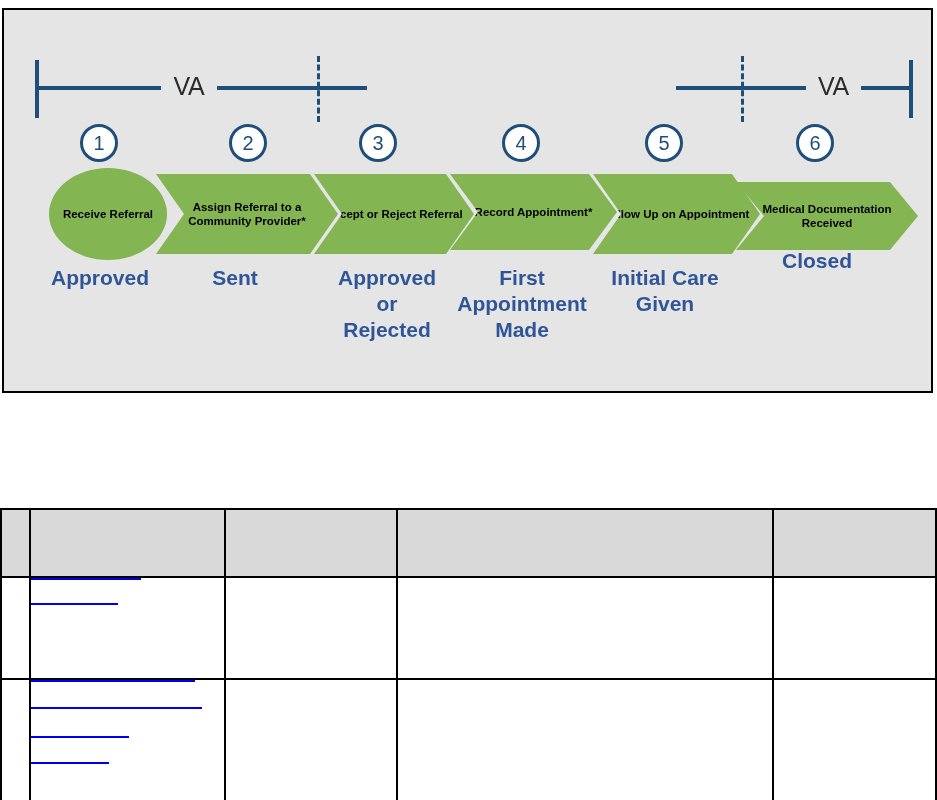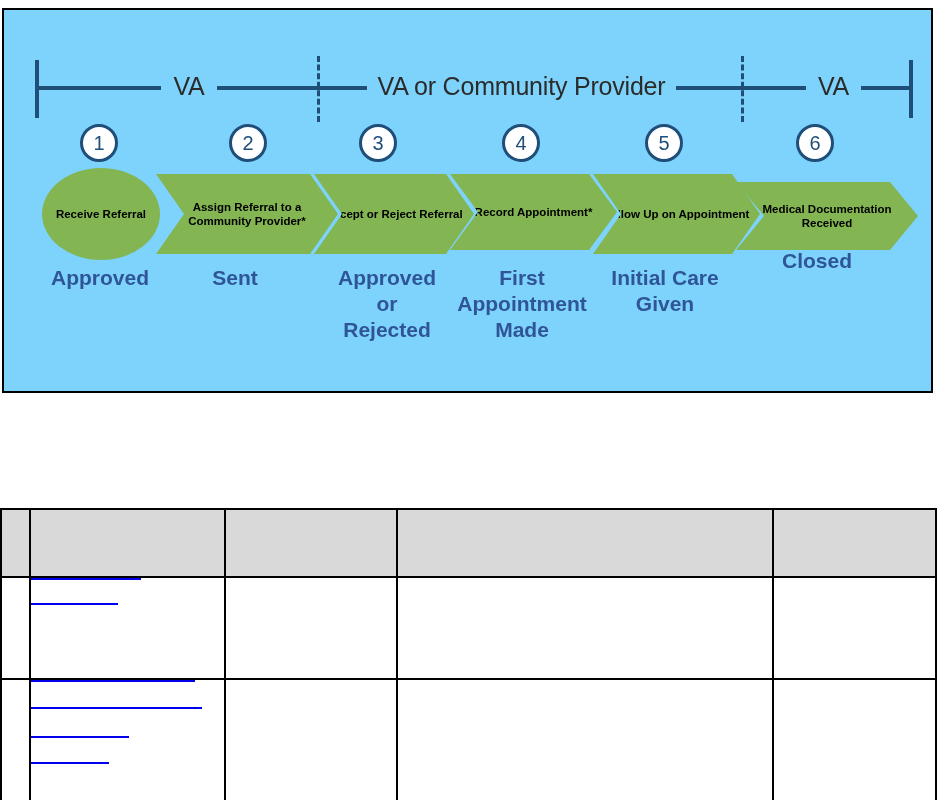--- a/index.html
+++ b/index.html
@@ -17,21 +17,21 @@
 
   
   .diagram-panel {
     position: absolute;
     left: 2px;
     top: 8px;
     width: 931px;
     height: 385px;
     border: 2px solid #000000;
     box-sizing: border-box;
-    background: #7dd3fc;
+    background: #e5e5e5;
     overflow: hidden;
   }
 
   
   .phase-row {
     position: absolute;
     left: 0;
     top: 0;
     width: 931px;
     height: 110px;
@@ -175,32 +175,31 @@
     <div class="bracket-line" style="left:213px; top:76px; width:100px;"></div>
     <div class="bracket-line" style="left:313px; top:76px; width:50px;"></div>
     <div class="bracket-line" style="left:672px; top:76px; width:65px;"></div>
     <div class="bracket-line" style="left:737px; top:76px; width:65px;"></div>
     <div class="bracket-line" style="left:857px; top:76px; width:50px;"></div>
 
     <div class="dash-div" style="left:313px; top:46px; height:66px;"></div>
     <div class="dash-div" style="left:737px; top:46px; height:66px;"></div>
 
     <div class="phase-label" style="left:157px; top:62px; width:56px;">VA</div>
-    <div class="phase-label" style="left:363px; top:62px; width:309px;">VA or Community Provider</div>
     <div class="phase-label" style="left:802px; top:62px; width:55px;">VA</div>
   </div>
 
   <div class="step-circle" style="left:76px;  top:114px;">1</div>
   <div class="step-circle" style="left:225px; top:114px;">2</div>
   <div class="step-circle" style="left:355px; top:114px;">3</div>
   <div class="step-circle" style="left:498px; top:114px;">4</div>
   <div class="step-circle" style="left:641px; top:114px;">5</div>
   <div class="step-circle" style="left:792px; top:114px;">6</div>
 
-  <div class="shape-ellipse" style="left:38px; top:158px; width:118px; height:92px;">
+  <div class="shape-ellipse" style="left:45px; top:158px; width:118px; height:92px;">
     <span class="shape-label">Receive
 Referral</span>
   </div>
   <div class="shape-chevron" style="left:152px; top:164px; width:182px; height:80px;">
     <span class="shape-label">Assign Referral
 to a Community
 Provider*</span>
   </div>
   <div class="shape-chevron" style="left:310px; top:164px; width:160px; height:80px;">
     <span class="shape-label">Accept or

